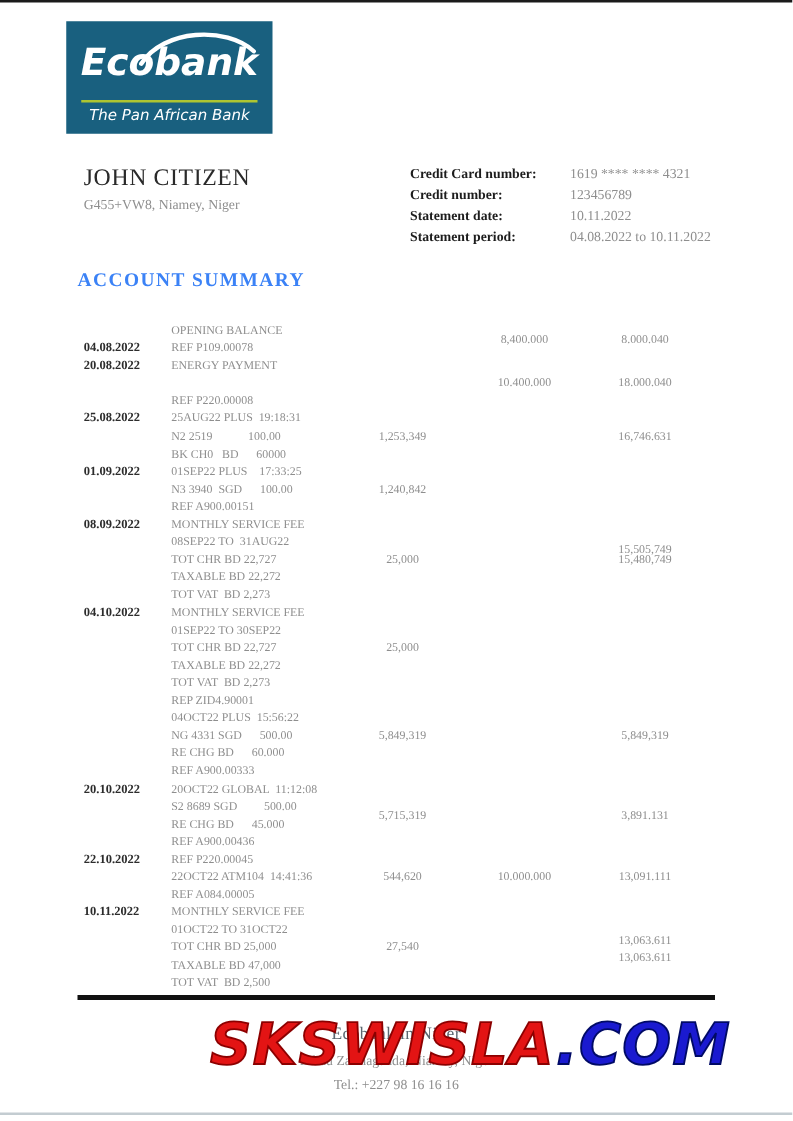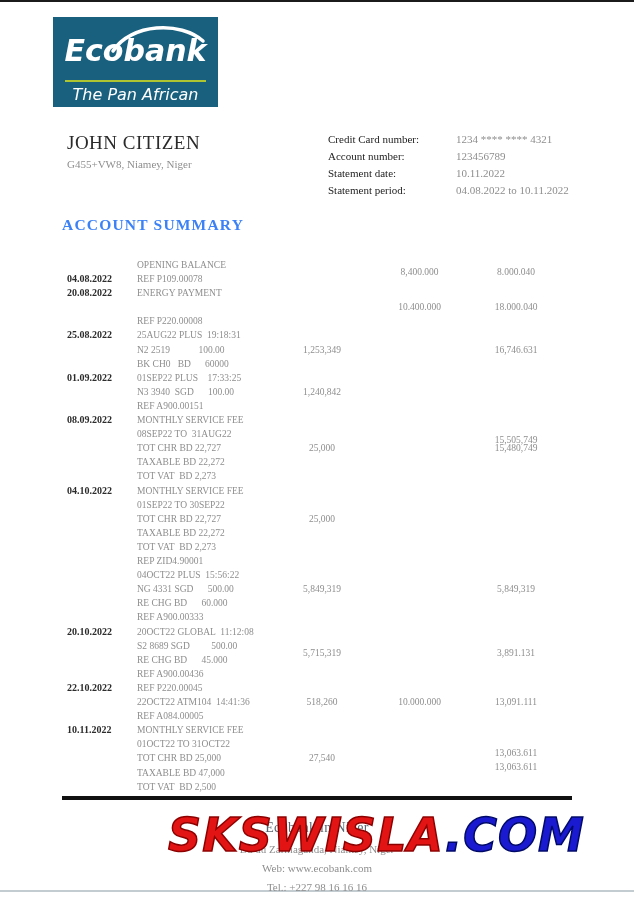--- a/index.html
+++ b/index.html
@@ -15,31 +15,31 @@
   .logo-swoosh{position:absolute;top:0;left:0;width:165px;height:90px;}
   .logo-name{
     position:absolute;top:16px;left:0;width:165px;text-align:center;
     font-family:"DejaVu Sans","Liberation Sans",sans-serif;font-style:italic;font-weight:bold;
     font-size:30px;color:#ffffff;letter-spacing:0px;
   }
   .logo-divider{position:absolute;top:63px;left:12px;width:141px;height:2px;background:#aec531;}
   .logo-tagline{
     position:absolute;top:68px;left:0;width:165px;text-align:center;
     font-family:"DejaVu Sans","Liberation Sans",sans-serif;font-style:italic;
-    font-size:16px;color:#ffffff;
+    font-size:12px;color:#ffffff;
   }
 
   
   .customer{position:absolute;top:132px;left:67px;}
   .customer-name{font-size:19px;color:#2a2a2a;letter-spacing:.5px;}
   .customer-address{margin-top:4px;font-size:11px;color:#8e8e8e;}
 
   .meta{position:absolute;top:131px;left:328px;width:280px;}
   .meta-row{display:flex;height:17px;line-height:17px;}
-  .meta-label{width:128px;font-size:11px;font-weight:normal;color:#1d1d1d;}
+  .meta-label{width:128px;font-size:11px;font-weight:bold;color:#1d1d1d;}
   .meta-value{font-size:11px;color:#8e8e8e;white-space:pre;}
 
   
   .summary-title{
     position:absolute;top:216px;left:62px;margin:0;
     font-size:15.5px;font-weight:600;color:#3b82f6;letter-spacing:1.2px;
   }
 
   
   .table{position:absolute;top:256px;left:62px;width:510px;}
@@ -96,24 +96,24 @@
   </div>
 
   <div class="customer">
     <div class="customer-name">JOHN CITIZEN</div>
     <div class="customer-address">G455+VW8, Niamey, Niger</div>
   </div>
 
   <div class="meta">
     <div class="meta-row">
       <div class="meta-label">Credit Card number:</div>
-      <div class="meta-value">1234 **** **** 4321</div>
+      <div class="meta-value">1619 **** **** 4321</div>
     </div>
     <div class="meta-row">
-      <div class="meta-label">Account number:</div>
+      <div class="meta-label">Credit number:</div>
       <div class="meta-value">123456789</div>
     </div>
     <div class="meta-row">
       <div class="meta-label">Statement date:</div>
       <div class="meta-value">10.11.2022</div>
     </div>
     <div class="meta-row">
       <div class="meta-label">Statement period:</div>
       <div class="meta-value">04.08.2022 to 10.11.2022</div>
     </div>
@@ -255,21 +255,21 @@
         <div class="txn-row" style="height: 42.3px;">
           <div class="cell">
             <div class="date-text" style="top: 0px;">22.10.2022</div>
           </div>
           <div class="cell">
             <div class="desc-line">REF P220.00045</div>
             <div class="desc-line">22OCT22 ATM104  14:41:36</div>
             <div class="desc-line">REF A084.00005</div>
           </div>
           <div class="cell">
-            <div class="amount" style="top: 14.1px;">518,260</div>
+            <div class="amount" style="top: 14.1px;">544,620</div>
           </div>
           <div class="cell">
             <div class="amount" style="top: 14.1px;">10.000.000</div>
           </div>
           <div class="cell balance-cell">
             <div class="amount" style="top: 14.1px;">13,091.111</div>
           </div>
         </div>
         <div class="txn-row" style="height: 70.5px;">
           <div class="cell">
@@ -290,21 +290,20 @@
             <div class="amount" style="top: 22.56px;">13,063.611</div>
             <div class="amount" style="top: 36.66px;">13,063.611</div>
           </div>
         </div>
       </div>
   </div>
 
   <div class="footer">
     <div class="footer-bank">Ecobank in Niger</div>
     <div class="footer-line">Bd du Zarmaganda, Niamey, Niger</div>
-    <div class="footer-line">Web: www.ecobank.com</div>
     <div class="footer-line">Tel.: +227 98 16 16 16</div>
   </div>
 
   <div class="watermark">
     <span class="wm-red">SKSWISLA</span><span class="wm-blue">.COM</span>
   </div>
 
   <div class="bottom-rule"></div>
 </div>
 

